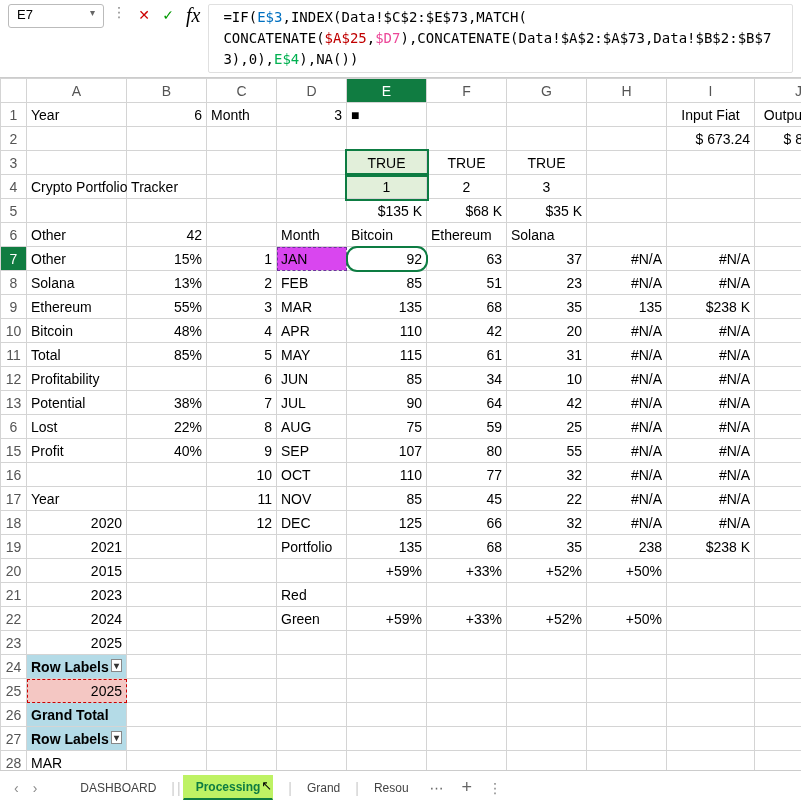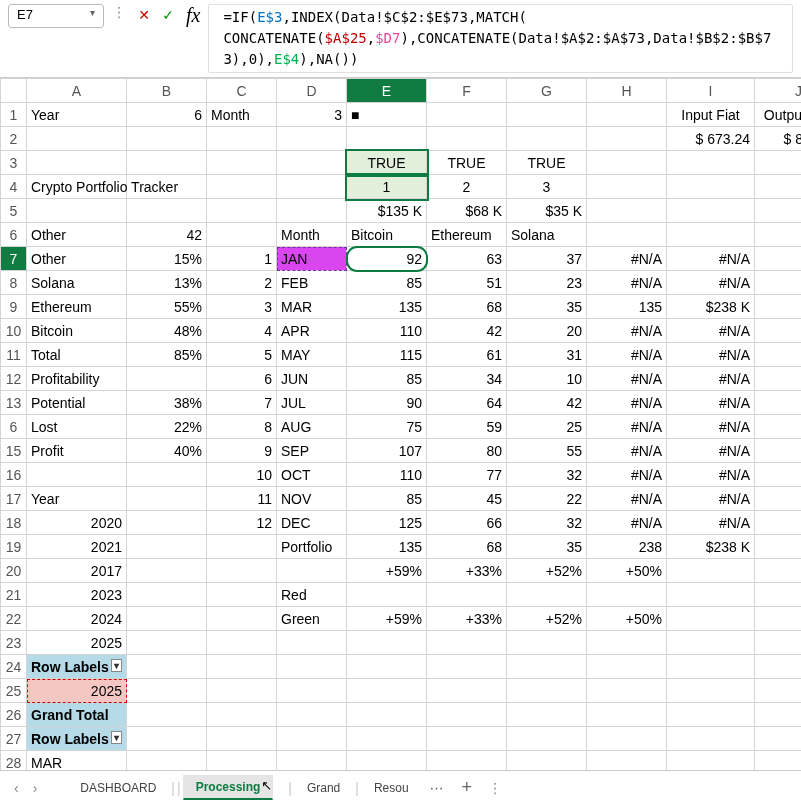--- a/index.html
+++ b/index.html
@@ -39,21 +39,21 @@
 .pivot-blue { background: #b4dbe7; font-weight: bold; }
 .pivot-red { background: #f4c7c3; }
 .filter-icon { float: right; font-size: 10px; border: 1px solid #888; padding: 0 2px; background: #fff; color: #333; }
 .red-dash { outline: 1px dashed #c00; outline-offset: -1px; }
 .purple-dash { outline: 1px dashed #7030a0; outline-offset: -1px; background: #d946ef; }
 .e3-green { outline: 2px solid #0d7c42; background: #e2efda; }
 .e4-green { outline: 2px solid #0d7c42; background: #e2efda; }
 .tabs { display: flex; align-items: center; border-top: 1px solid #ccc; padding: 4px 8px; gap: 2px; height: 34px; }
 .tabs .nav { font-size: 14px; color: #888; padding: 0 6px; cursor: pointer; }
 .tab { padding: 4px 12px; font-size: 12px; color: #444; cursor: pointer; border: 1px solid transparent; }
-.tab.active { background: #e5e5e5; color: #0d7c42; font-weight: bold; border-bottom: 2px solid #0d7c42; }
+.tab.active { background: #bef264; color: #0d7c42; font-weight: bold; border-bottom: 2px solid #0d7c42; }
 .tab-sep { color: #ccc; }
 .tabs .dots { padding: 0 6px; color: #666; }
 .tabs .plus { padding: 0 10px; font-size: 18px; color: #666; }
 .overflow-text { overflow: visible !important; }
 </style>
 </head>
 <body>
 
 <div class="formula-bar">
   <div class="name-box">
@@ -340,21 +340,21 @@
           <td>Portfolio</td>
           <td class="num">135</td>
           <td class="num">68</td>
           <td class="num">35</td>
           <td class="num">238</td>
           <td class="num">$238 K</td>
           <td></td>
         </tr>
         <tr>
           <th class="rowh">20</th>
-          <td class="num">2017</td>
+          <td class="num">2015</td>
           <td></td>
           <td></td>
           <td></td>
           <td class="num">+59%</td>
           <td class="num">+33%</td>
           <td class="num">+52%</td>
           <td class="num">+50%</td>
           <td></td>
           <td></td>
         </tr>

